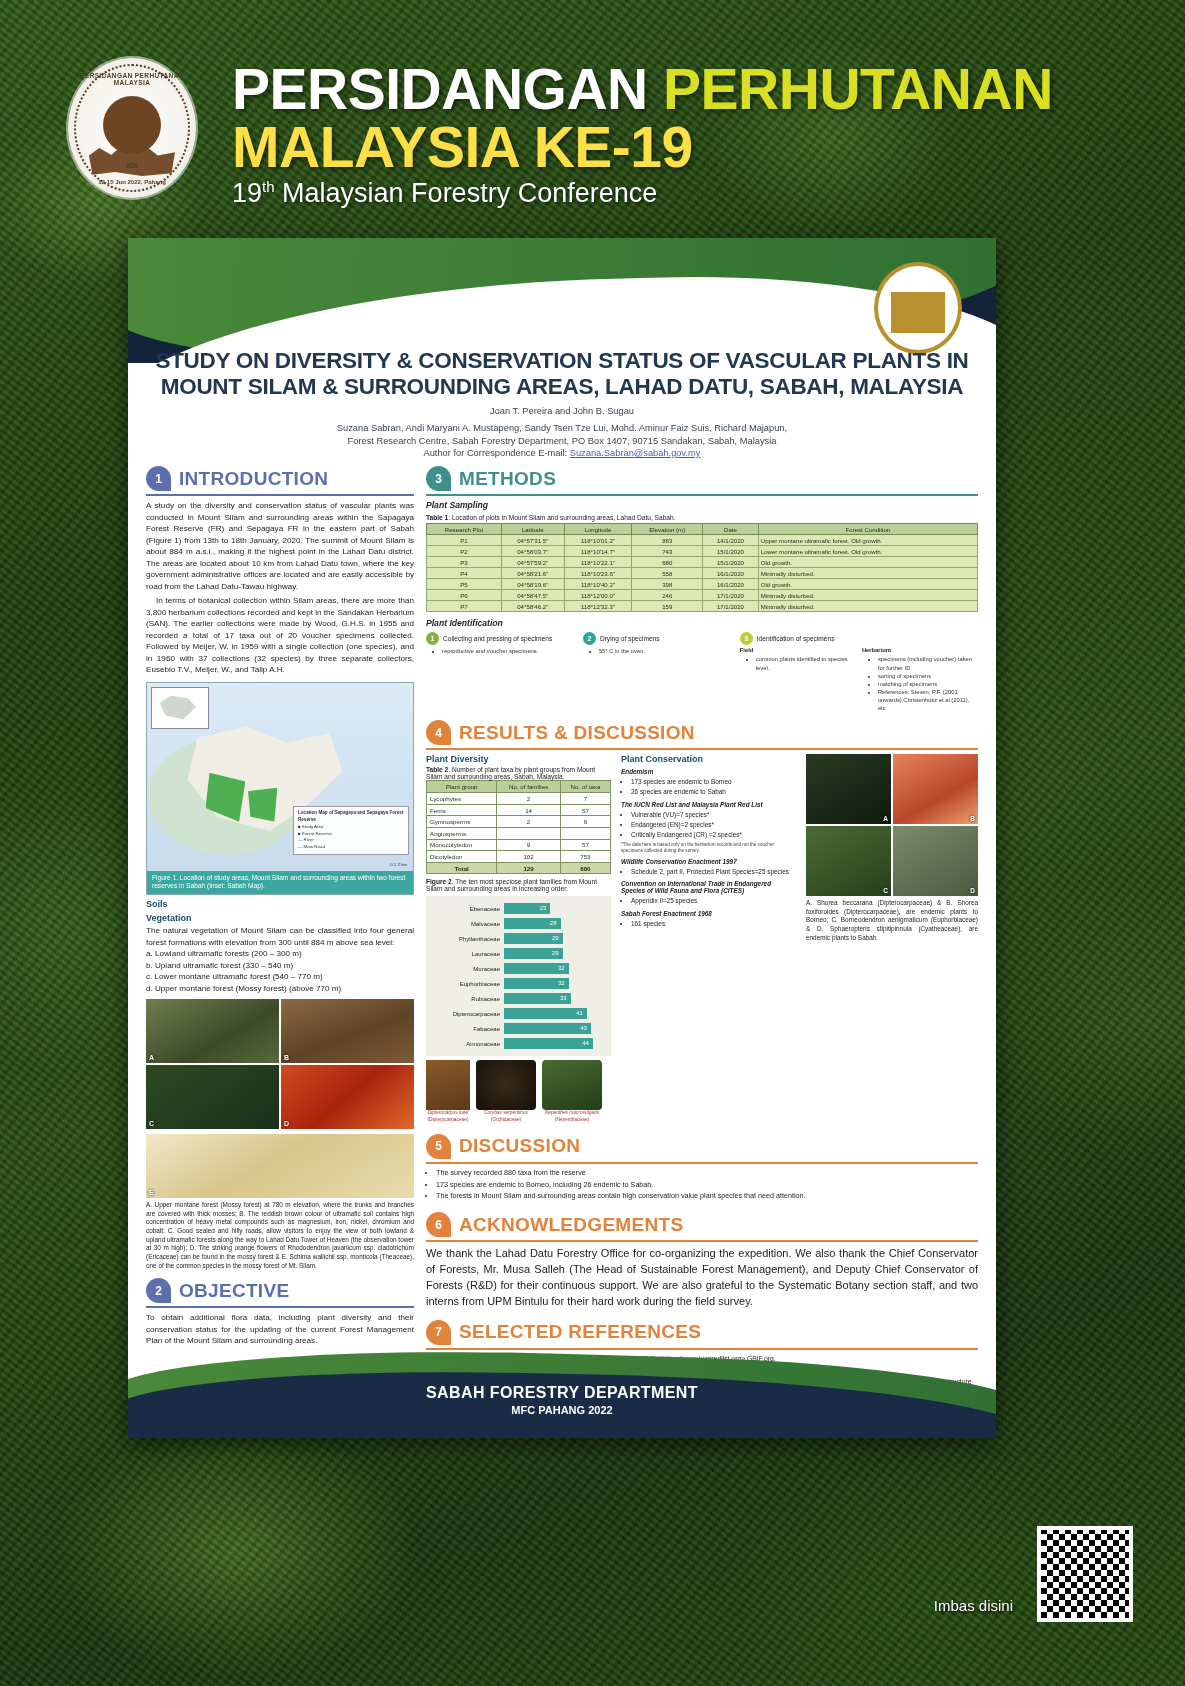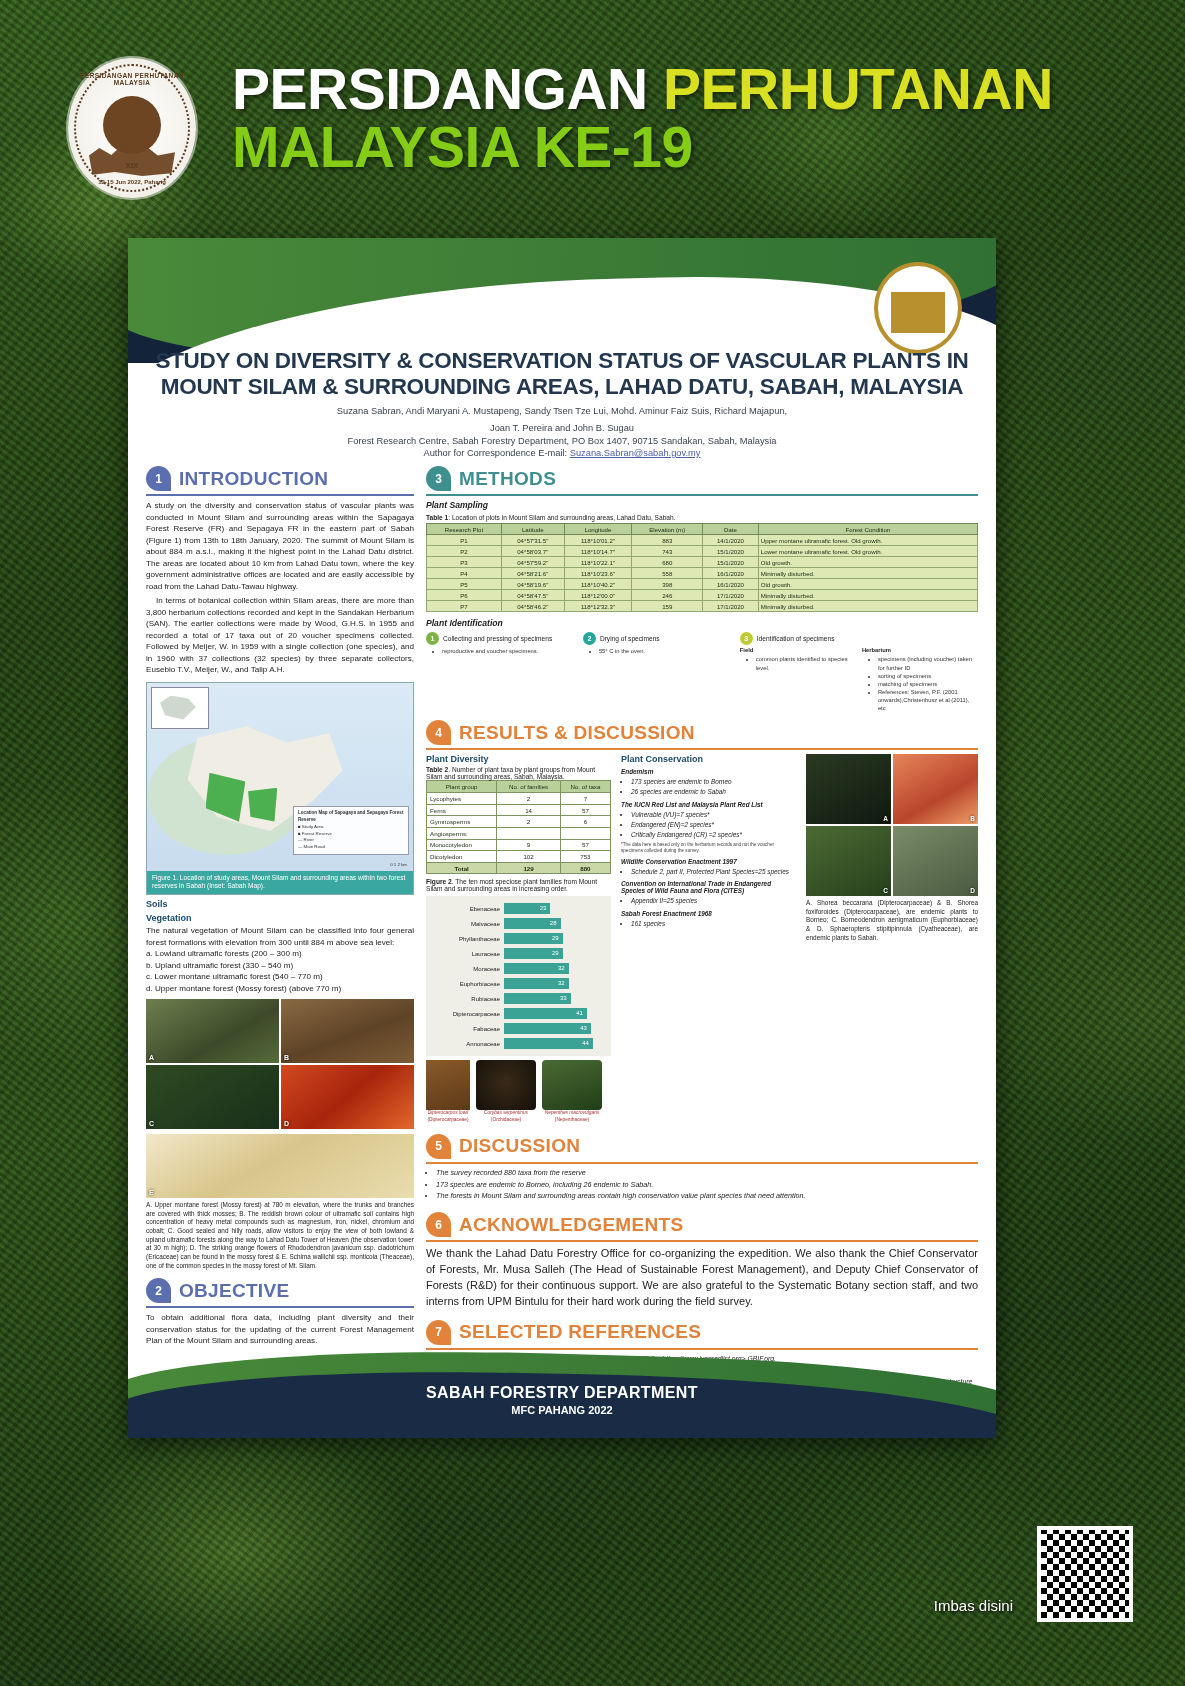--- a/index.html
+++ b/index.html
@@ -58,21 +58,21 @@
     position:absolute; bottom:22px; left:50%; transform:translateX(-50%);
     width:86px; height:34px; background:#6d4522;
     clip-path: polygon(0 40%,12% 18%,26% 38%,38% 10%,52% 34%,66% 12%,80% 40%,100% 30%,96% 92%,62% 100%,30% 88%,4% 96%);
     opacity:.95;
   }
   .title-block { position:absolute; left:232px; top:62px; width:830px; }
   .t-line1 { font-size:57px; font-weight:bold; letter-spacing:-.5px; line-height:.98;
              color:#fff; text-shadow:2px 2px 5px rgba(0,0,0,.55); }
   .t-line1 .hl { color:#d9e021; }
   .t-line2 { font-size:57px; font-weight:bold; letter-spacing:-.5px; line-height:1.02;
-             color:#84cc16; text-shadow:2px 2px 5px rgba(0,0,0,.55); }
+             color:#fde047; text-shadow:2px 2px 5px rgba(0,0,0,.55); }
   .t-sub { font-size:27px; color:#fff; margin-top:2px; text-shadow:1px 1px 4px rgba(0,0,0,.6); }
   .t-sub sup { font-size:15px; }
 
   
   .poster {
     position:absolute; left:128px; top:238px; width:868px; height:1200px;
     background:#fff; box-shadow:0 6px 22px rgba(0,0,0,.55);
     overflow:hidden;
   }
   .poster-top {
@@ -230,21 +230,21 @@
 
   
   .chart { background:#efefe7; padding:6px 6px 4px; margin-top:4px; }
   .bar-row { display:flex; align-items:center; height:13px; margin-bottom:2px; }
   .bar-lab { width:72px; text-align:right; padding-right:4px; font-size:6px; color:#222; }
   .bar-wrap { flex:1; position:relative; height:11px; }
   .bar { height:11px; background:#3aa395; position:relative; }
   .bar-val { position:absolute; right:4px; top:0; line-height:11px; font-size:6px; color:#fff; }
 
   .bullets { margin:2px 0 0 10px; }
-  .bullets li { font-size:6.4px; line-height:1.45; color:#222; margin-bottom:1px;font-style:italic; }
+  .bullets li { font-size:6.4px; line-height:1.45; color:#222; margin-bottom:1px; }
   .sm-i { font-size:6.4px; font-style:italic; font-weight:bold; color:#222; margin-top:4px; }
   .note { font-size:4.6px; color:#444; line-height:1.35; margin-top:2px; }
 
   .herb-grid { display:grid; grid-template-columns:1fr 1fr; gap:2px; }
   .hph { height:70px; position:relative; }
   .hph span{ position:absolute; right:3px; bottom:2px; color:#fff; font-size:6.5px; font-weight:bold;
              text-shadow:0 0 3px #000; }
   .h-a{background:linear-gradient(150deg,#2a3a22,#0f1a10);}
   .h-b{background:linear-gradient(150deg,#e8845a,#b8462c 60%,#f0a06a);}
   .h-c{background:linear-gradient(150deg,#4c6b33,#26401c);}
@@ -283,41 +283,44 @@
     <div class="inner"></div>
     <div class="silhouette"></div>
     <div class="lbl-xix">XIX</div>
     <div class="lbl-bot">12-15 Jun 2022, Pahang</div>
   </div>
   <div class="title-block">
     <div class="t-line1">
       <span>PERSIDANGAN </span><span class="hl">PERHUTANAN</span>
     </div>
     <div class="t-line2">MALAYSIA KE-19</div>
+    <div class="t-sub">
+      <span>19</span><sup>th</sup><span> Malaysian Forestry Conference</span>
+    </div>
   </div>
 </div>
 
 <div class="poster">
 
   <div class="poster-top">
     <div class="wave-dark"></div>
     <div class="wave-green"></div>
     <div class="wave-white"></div>
     <div class="dept-logo">
       <div class="crest">
           <div class="tree"></div>
         </div>
     </div>
   </div>
 
   <div class="poster-body">
 
     <div class="p-title">STUDY ON DIVERSITY &amp; CONSERVATION STATUS OF VASCULAR PLANTS IN MOUNT SILAM &amp; SURROUNDING AREAS, LAHAD DATU, SABAH, MALAYSIA</div>
+    <div class="p-auth">Joan T. Pereira and John B. Sugau</div>
     <div class="p-auth">Suzana Sabran, Andi Maryani A. Mustapeng, Sandy Tsen Tze Lui, Mohd. Aminur Faiz Suis, Richard Majapun,</div>
-    <div class="p-auth">Joan T. Pereira and John B. Sugau</div>
     <div class="p-aff">Forest Research Centre, Sabah Forestry Department, PO Box 1407, 90715 Sandakan, Sabah, Malaysia</div>
     <div class="p-aff">
       <span>Author for Correspondence E-mail: </span><span class="p-mail">Suzana.Sabran@sabah.gov.my</span>
     </div>
 
     <div class="cols">
 
       <div class="col-l">
 
         <div class="sec-head blue">

